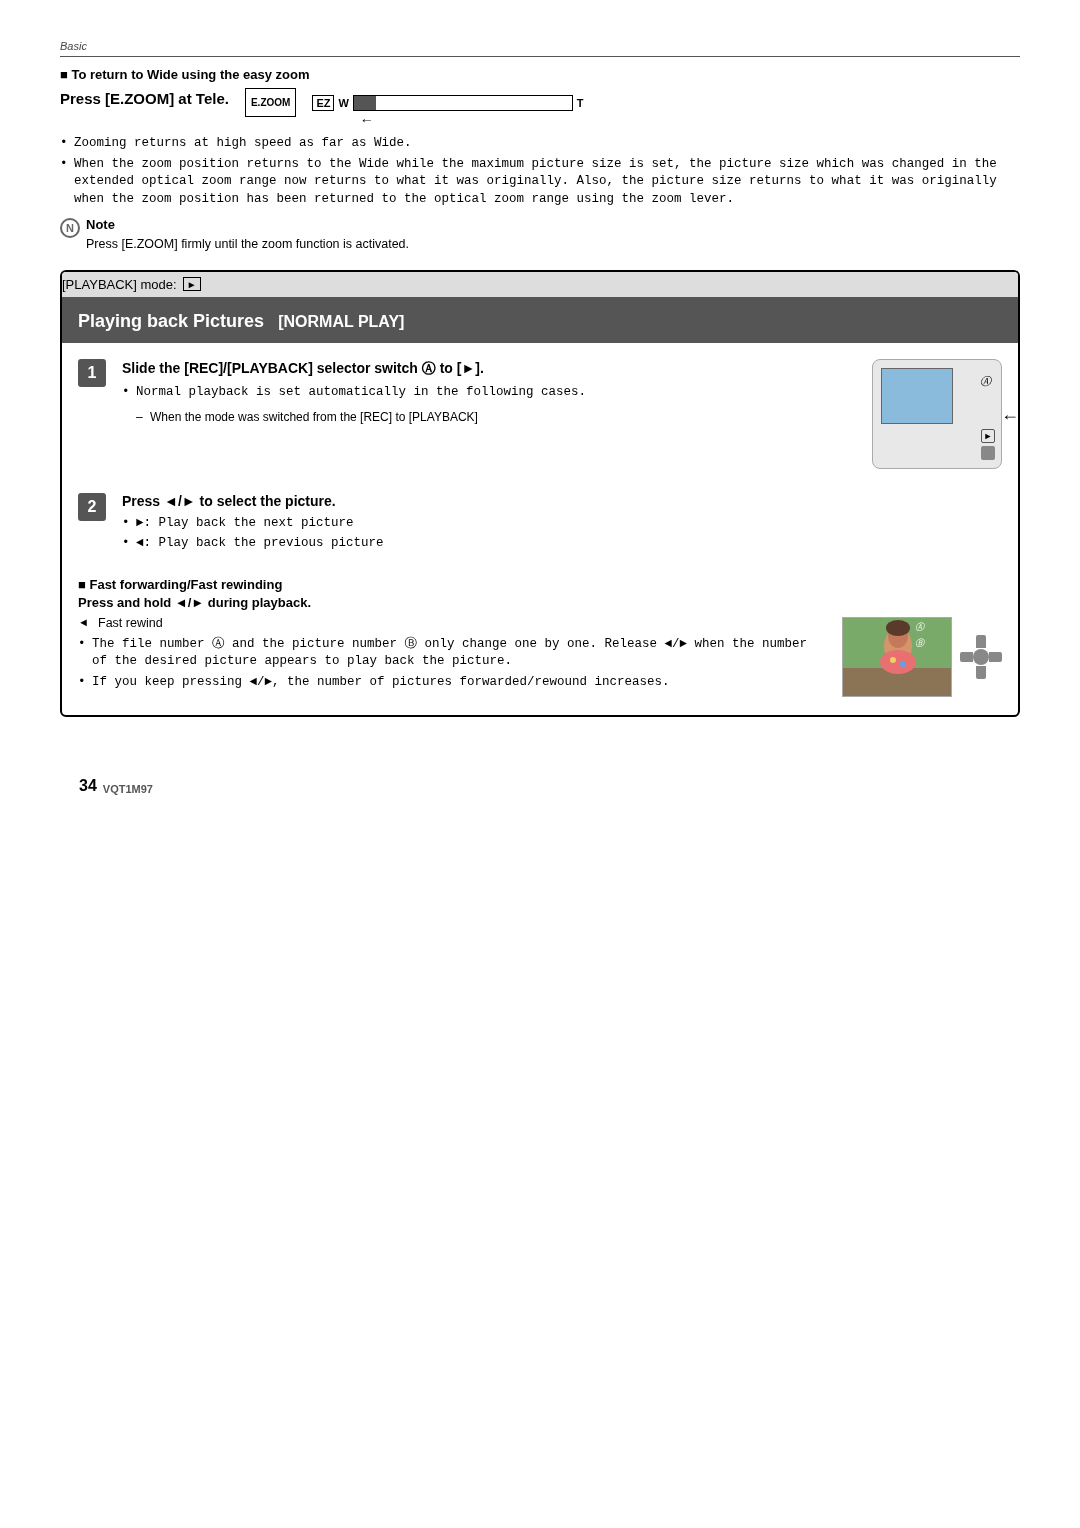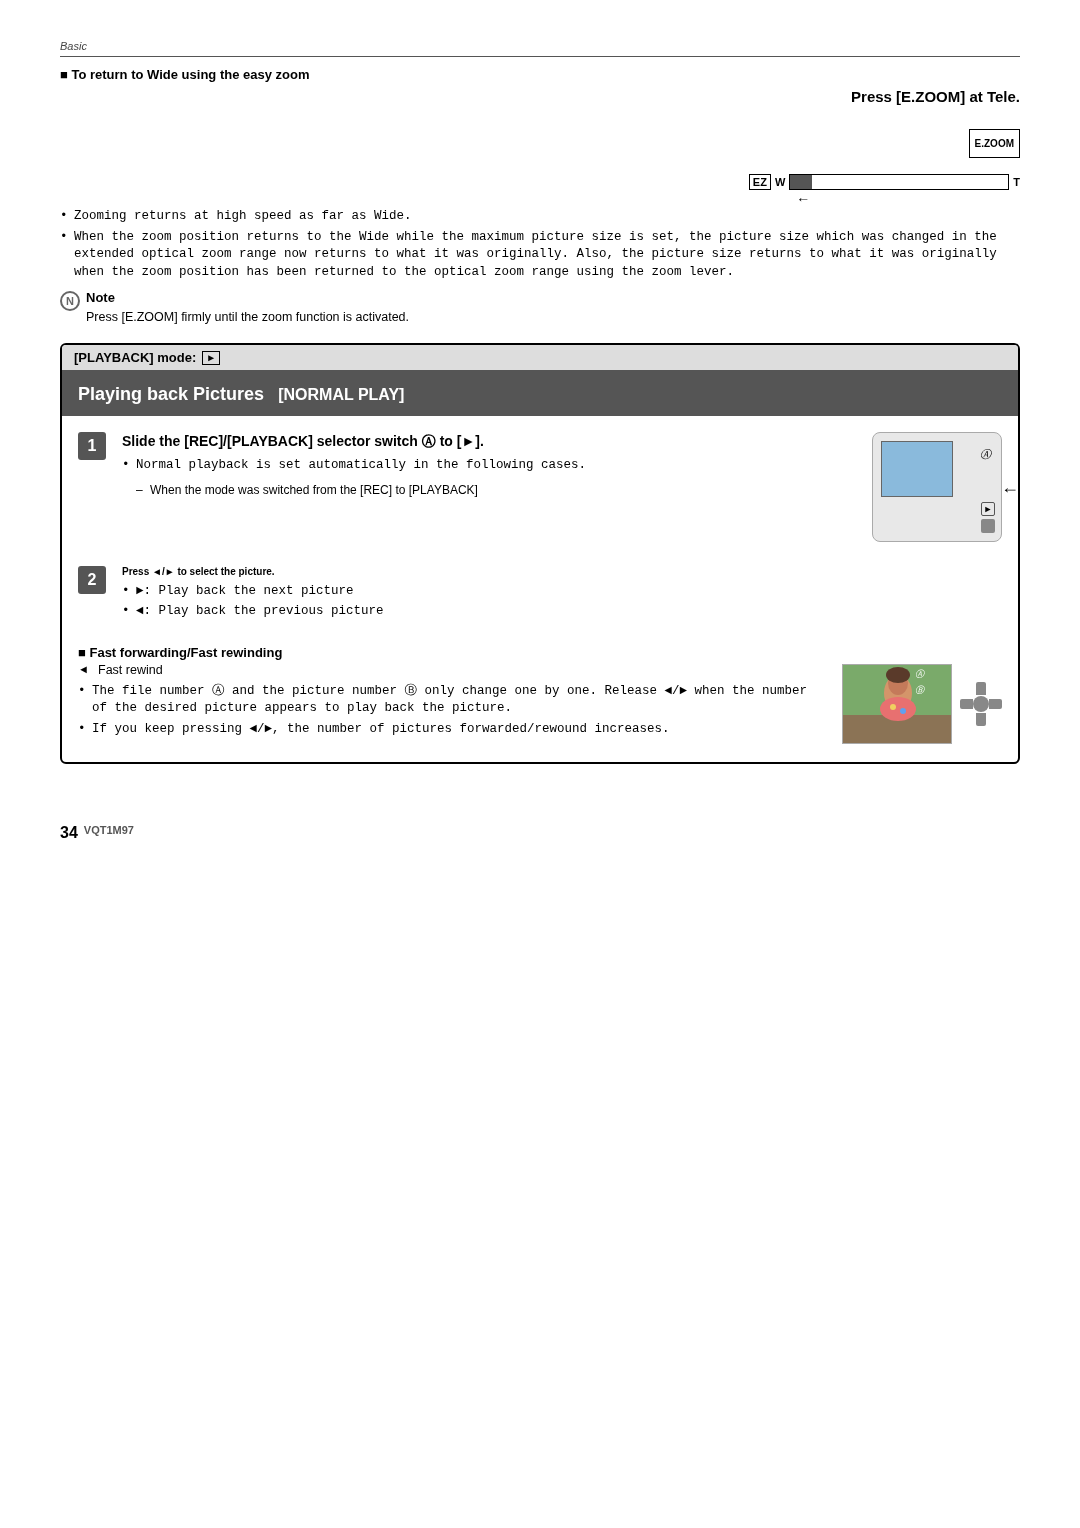--- a/index.html
+++ b/index.html
@@ -37,24 +37,23 @@
     }
 
     .press-ezoom {
       font-size: 15px;
       font-weight: bold;
       margin-bottom: 8px;
     }
 
     .ezoom-row {
       display: flex;
-      align-items: flex-end;
+      align-items: center;
       gap: 16px;
       margin-bottom: 10px;
-      flex-direction: column;
     }
 
     .ezoom-label-box {
       display: flex;
       flex-direction: column;
       align-items: center;
       font-size: 10px;
       font-weight: bold;
       border: 1px solid #000;
       padding: 8px 5px;
@@ -150,27 +149,26 @@
     
     .playback-section {
       border: 2px solid #000;
       border-radius: 6px;
       padding: 0;
       margin-bottom: 0;
     }
 
     .playback-mode-bar {
       background: #ddd;
-      padding: 5px 12px;
+      padding: 5px 0;
       font-size: 13px;
       display: flex;
-      align-items: flex-end;
+      align-items: center;
       gap: 6px;
       border-radius: 4px 4px 0 0;
-      font-weight: bold;
     }
 
     .playback-mode-icon {
       width: 18px;
       height: 14px;
       border: 1.5px solid #000;
       display: inline-flex;
       align-items: center;
       justify-content: center;
       font-size: 10px;
@@ -277,21 +275,21 @@
       margin-bottom: 2px;
     }
 
     .sub-bullet li::before {
       content: '–';
       position: absolute;
       left: 0;
     }
 
     .press-select-title {
-      font-size: 10px;
+      font-size: 14px;
       font-weight: bold;
       margin-bottom: 6px;
     }
 
     .fast-fwd-heading {
       font-size: 13px;
       font-weight: bold;
       margin-top: 10px;
       margin-bottom: 3px;
     }
@@ -345,22 +343,23 @@
     }
 
     .arrow-left::before { content: '◄'; position: absolute; left: 0; font-size: 11px; }
     .arrow-right::before { content: '►'; position: absolute; left: 0; font-size: 11px; }
 
     .page-footer {
       margin-top: 60px;
       font-size: 13px;
       font-weight: bold;
       display: flex;
-      align-items: flex-start;
+      align-items: flex-end;
       gap: 6px;
+      margin-left: 19px;
     }
 
     .page-number {
       font-size: 16px;
       font-weight: bold;
     }
 
     .page-code {
       font-size: 11px;
       color: #555;
@@ -460,20 +459,21 @@
         <div class="press-select-title">Press ◄/► to select the picture.</div>
         <ul class="bullet-list">
           <li>►:  Play back the next picture</li>
           <li>◄:  Play back the previous picture</li>
         </ul>
       </div>
     </div>
 
     <div>
       <div class="fast-fwd-heading">Fast forwarding/Fast rewinding</div>
+      <div class="press-hold-text">Press and hold ◄/► during playback.</div>
 
       <div class="fast-row">
         <div class="fast-text-col">
           <ul class="fast-label-list">
             <li class="arrow-left">Fast rewind</li>
           </ul>
           <ul class="bullet-list">
             <li>The file number Ⓐ and the picture number Ⓑ only change one by one. Release ◄/► when the number of the desired picture appears to play back the picture.</li>
             <li>If you keep pressing ◄/►, the number of pictures forwarded/rewound increases.</li>
           </ul>

